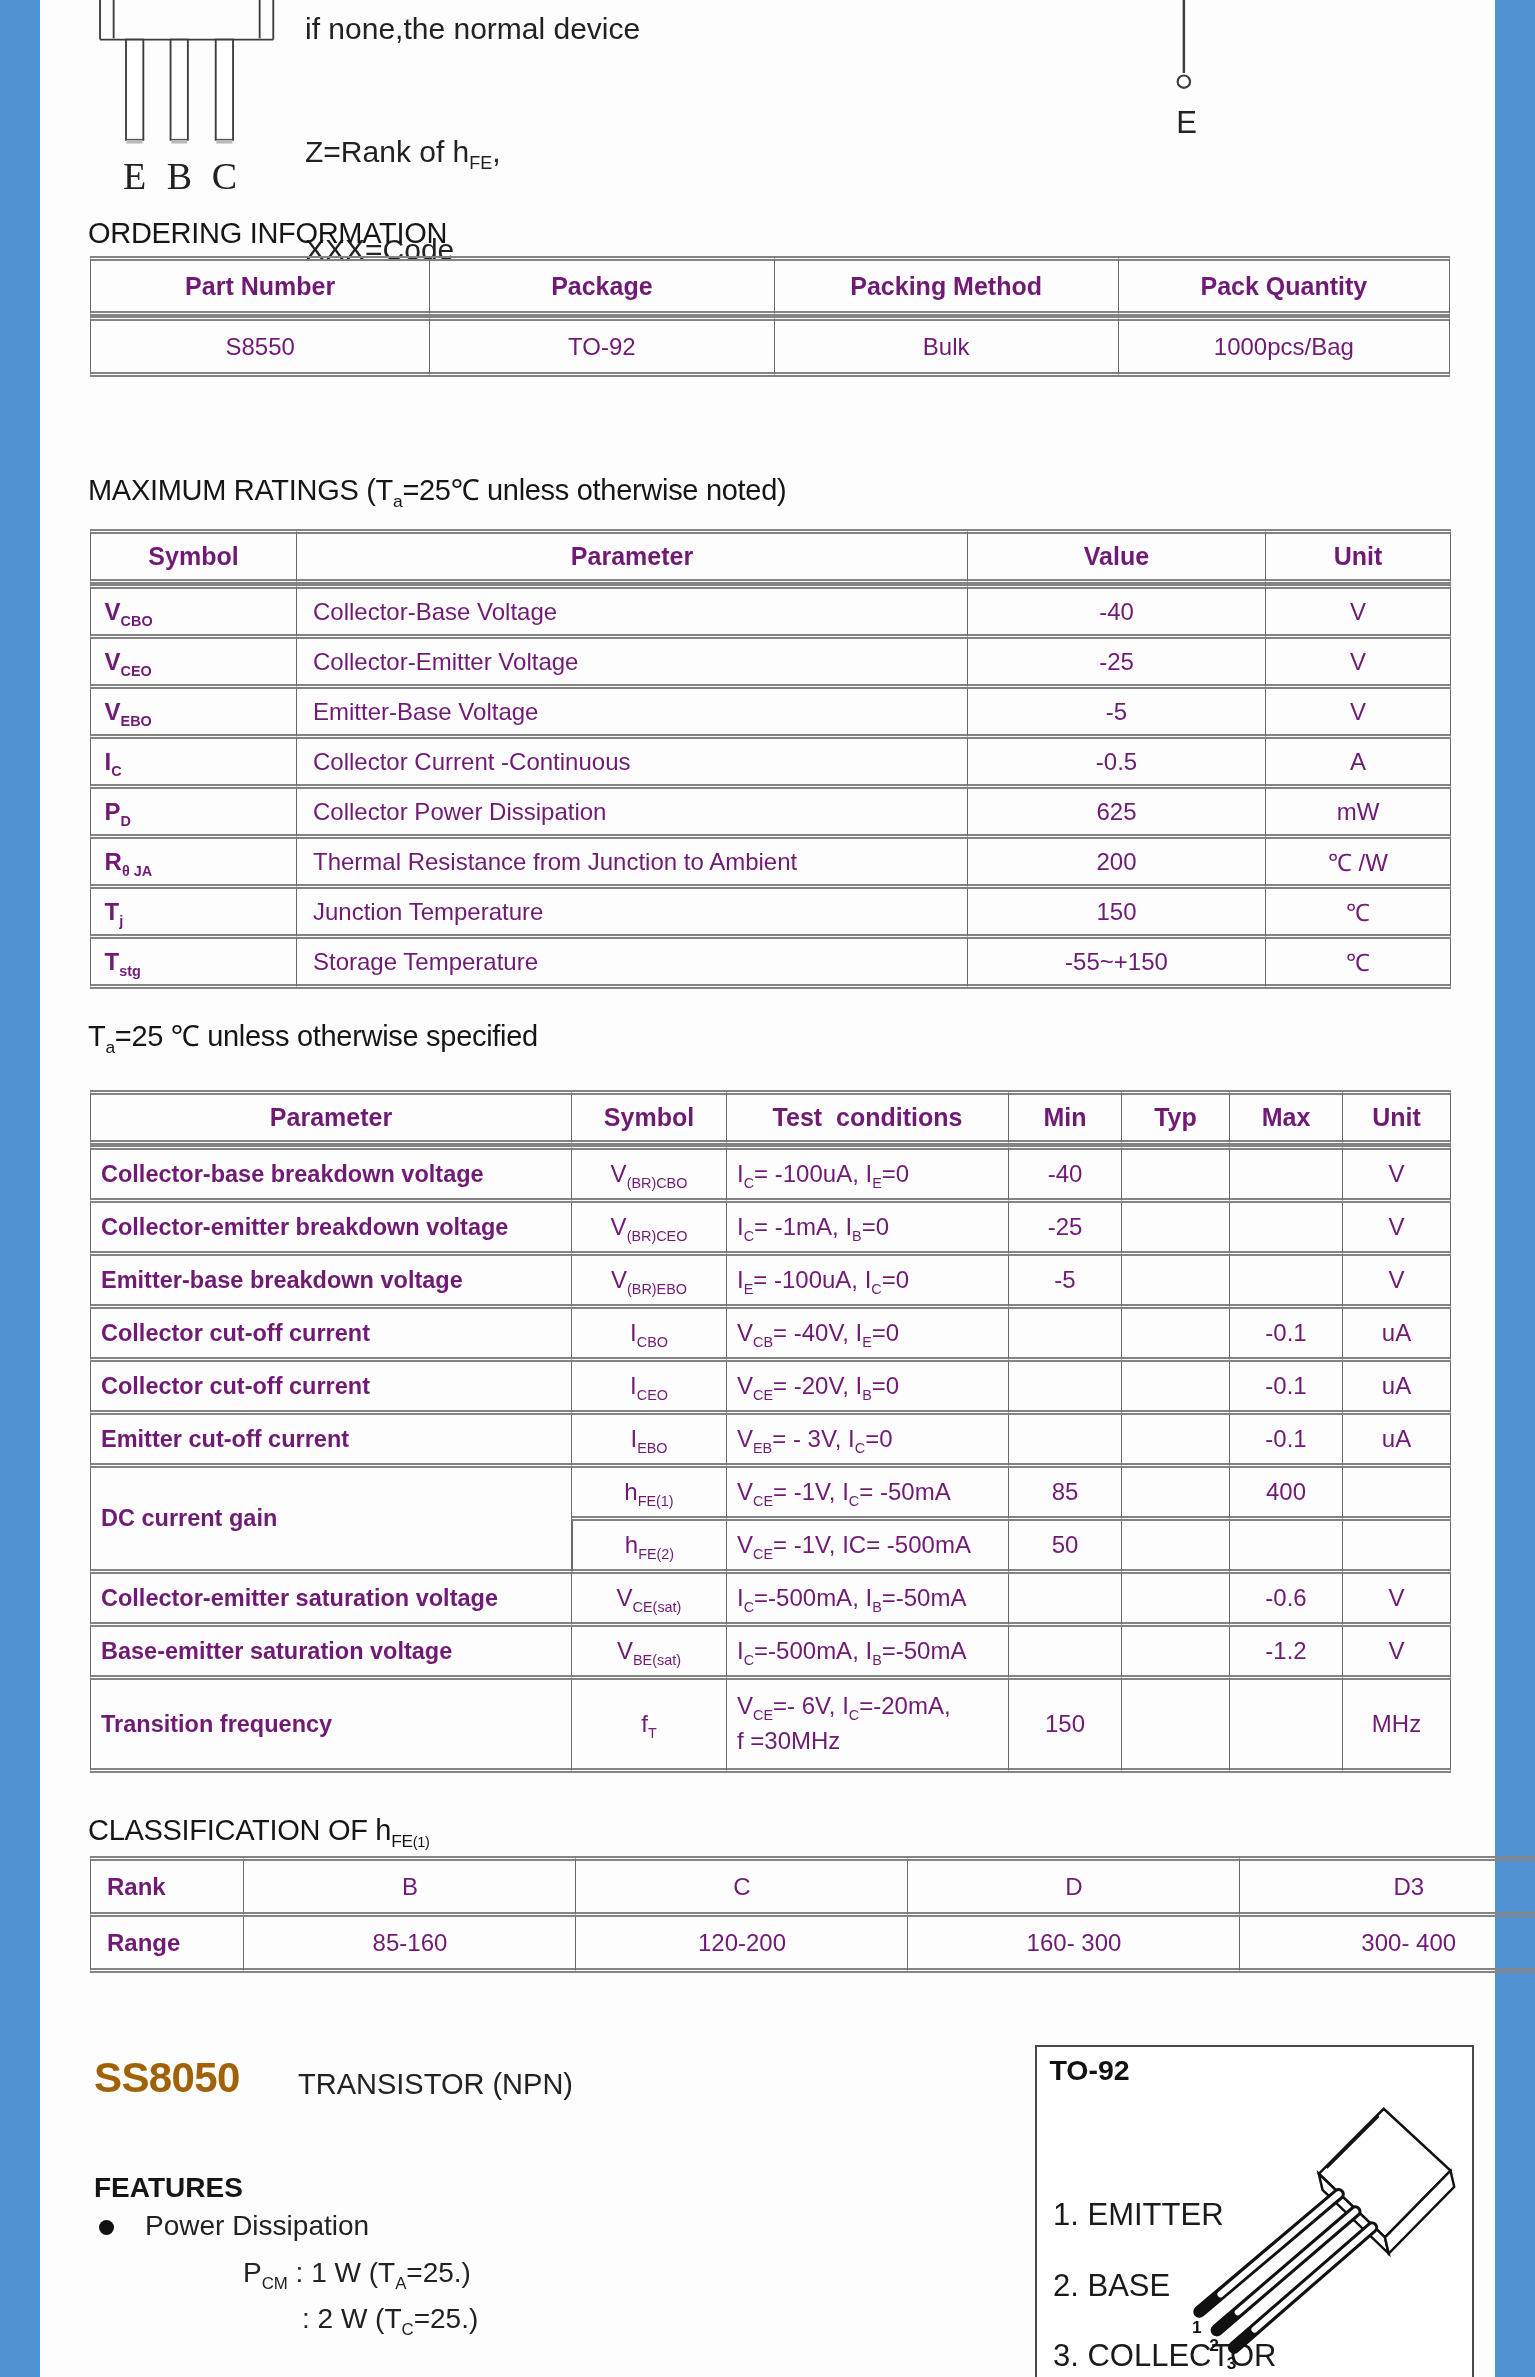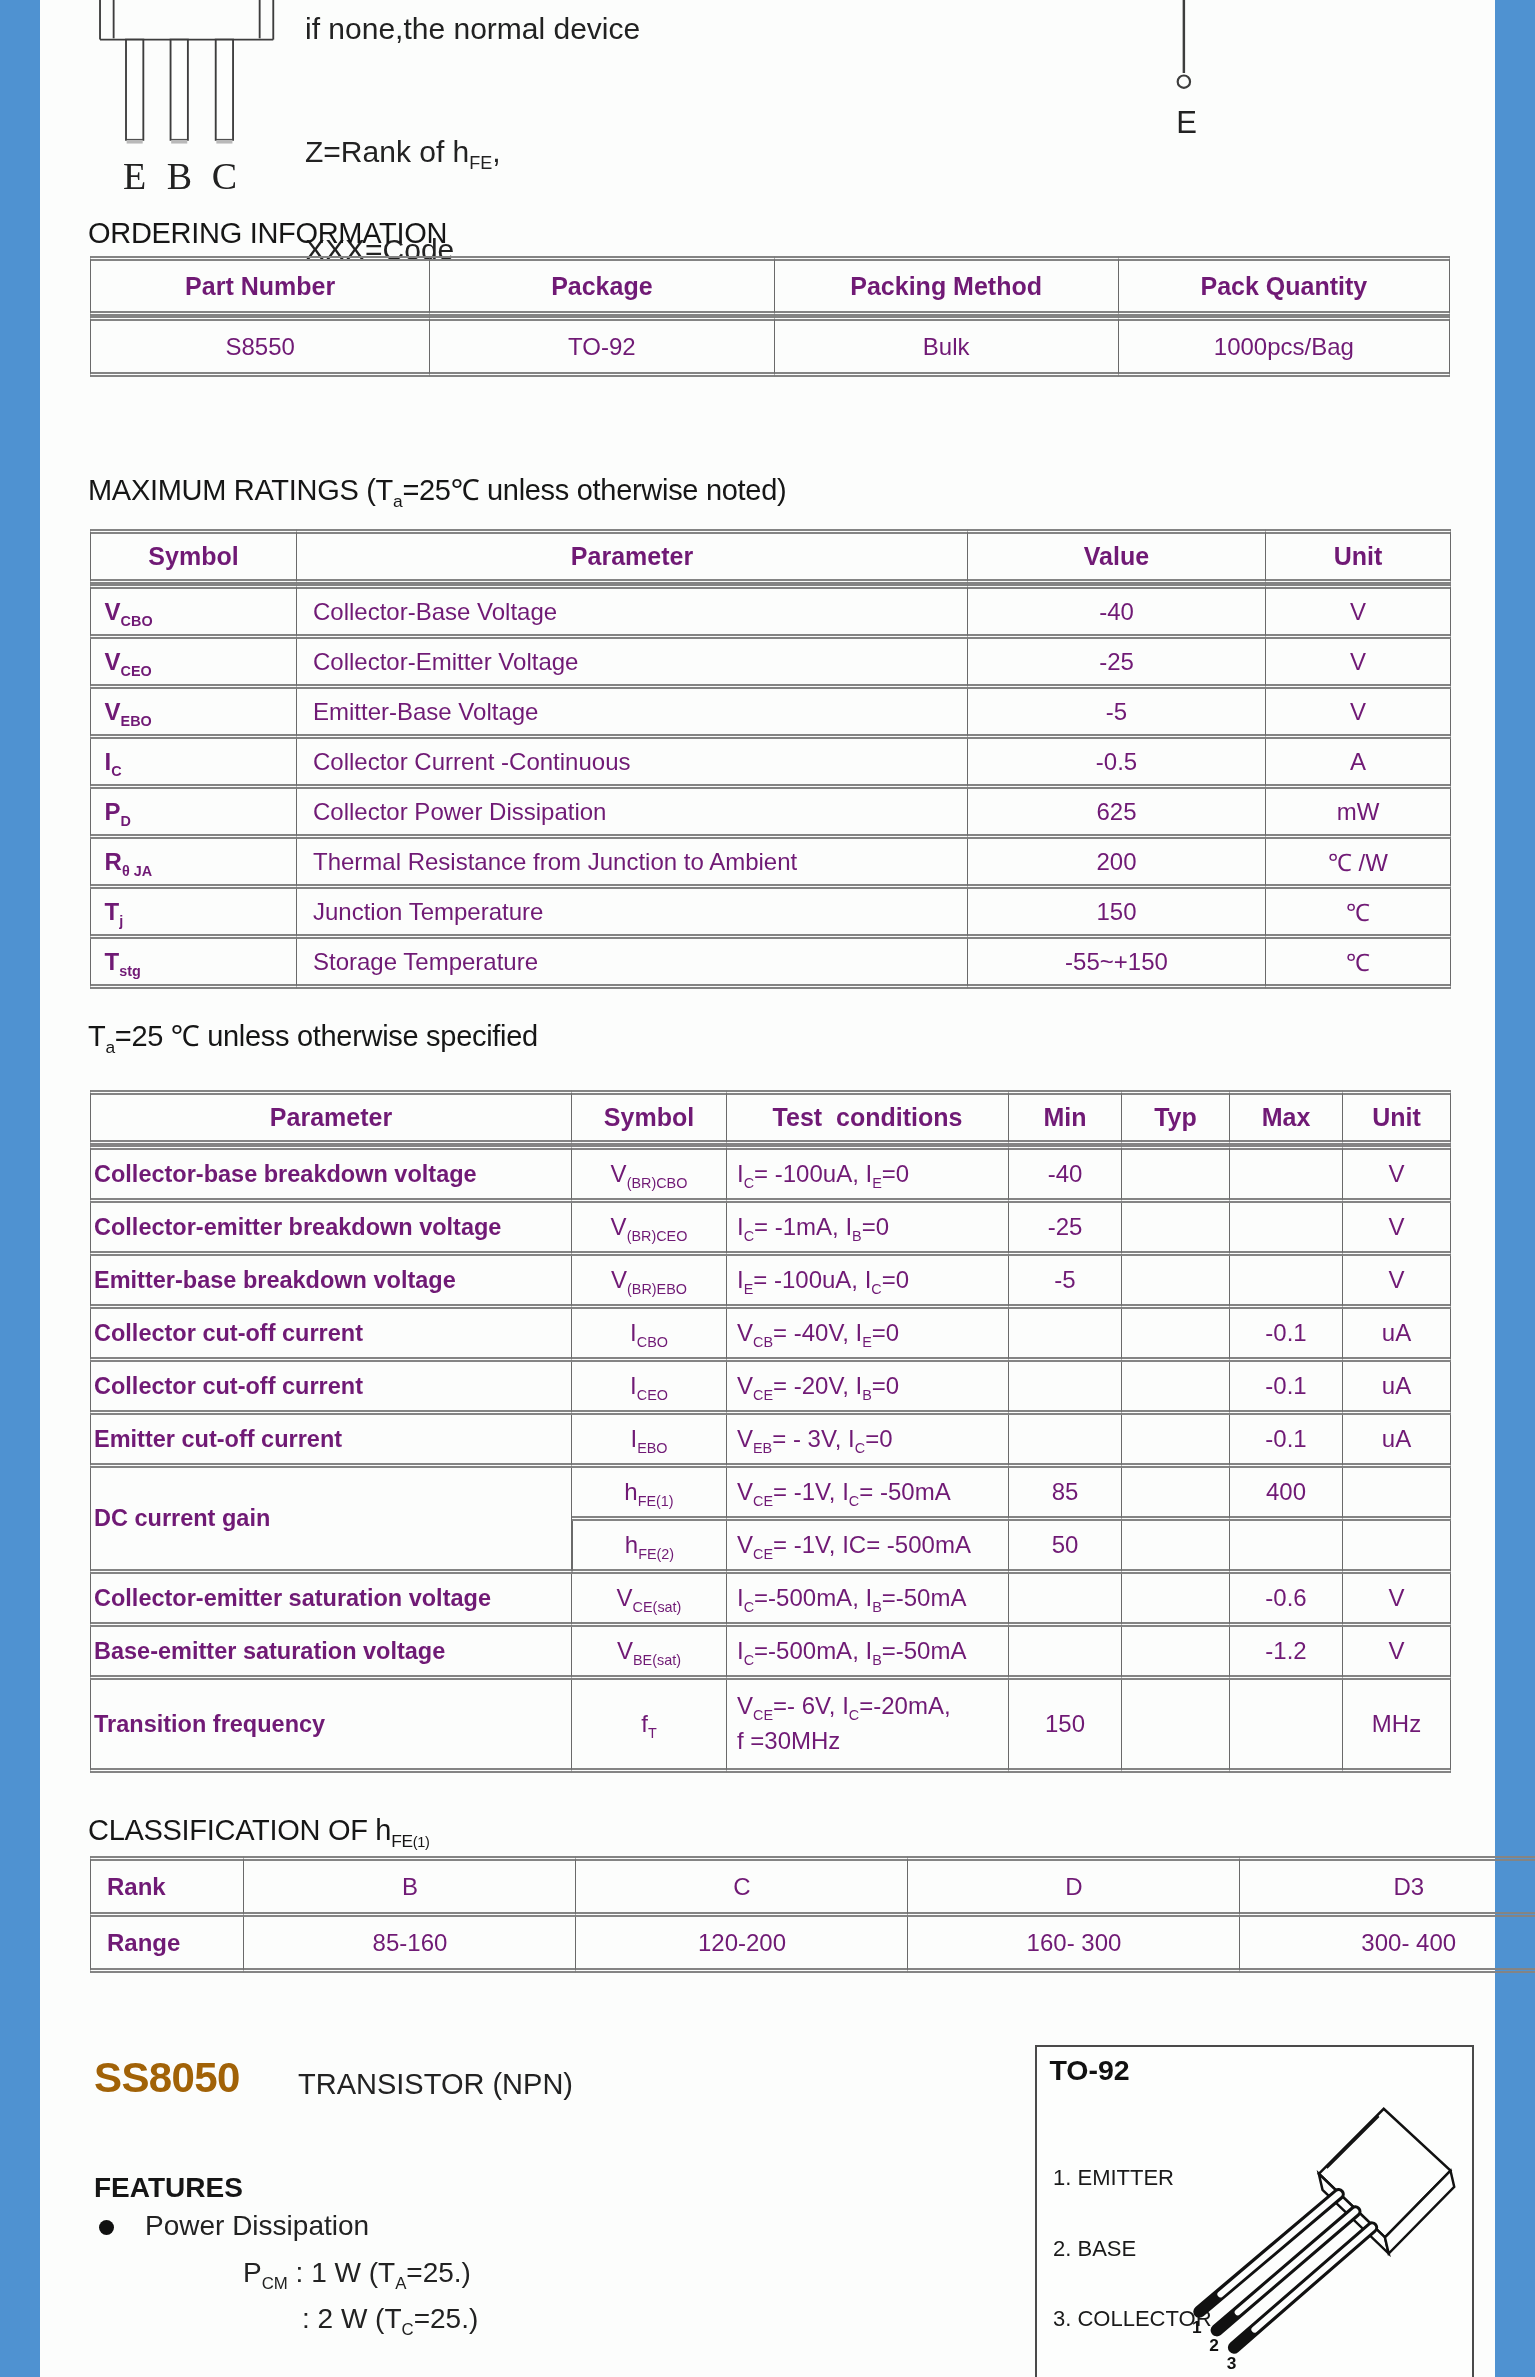--- a/index.html
+++ b/index.html
@@ -35,41 +35,41 @@
   #ordering-table td{height:51px;}
 
   #max-table th{height:45px;}
   #max-table td{height:45px;}
   #max-table td.sym{text-align:left;padding-left:13.6px;font-weight:bold;}
   #max-table td.param{text-align:left;padding-left:16px;}
 
   #elec-table th{height:45px;}
   #elec-table td{height:48px;}
   #elec-table tr.tall td{height:88px;}
-  #elec-table td.param{text-align:left;padding-left:3px;font-weight:bold;font-size:23.5px;}
+  #elec-table td.param{text-align:left;padding-left:10px;font-weight:bold;font-size:23.5px;}
   #elec-table td.cond{text-align:left;padding-left:10px;}
   #elec-table td.cond div{line-height:1.45;}
 
   #class-table td{height:51px;}
   #class-table td.rowlabel{text-align:left;padding-left:16px;font-weight:bold;}
 
   
   .part-number{position:absolute;left:94px;top:2054px;font-size:42px;font-weight:bold;letter-spacing:-0.6px;color:#a16207;}
   .part-type{position:absolute;left:298px;top:2068px;font-size:29px;color:#222;}
   .features-title{position:absolute;left:94px;top:2172px;font-size:28px;font-weight:bold;color:#161616;}
   .bullet{position:absolute;left:99px;top:2220px;width:15px;height:15px;border-radius:50%;background:#101010;}
   .feature-item{position:absolute;left:145px;top:2210px;font-size:28px;color:#222;}
   .power-line1{position:absolute;left:243px;top:2257px;font-size:28px;color:#222;}
   .power-line2{position:absolute;left:302px;top:2303px;font-size:28px;color:#222;}
 
   
   .pkg-box{position:absolute;left:1035px;top:2045px;width:435px;height:371px;
            border:2.5px solid #4a4a4a;background:#fdfefd;}
   .pkg-box-title{position:absolute;left:12.4px;top:7.4px;font-size:28.5px;font-weight:bold;color:#111;}
-  .pkg-pin-item{position:absolute;left:16px;font-size:22px;color:#1a1a1a;}
+  .pkg-pin-item{position:absolute;left:16px;font-size:31px;color:#1a1a1a;margin-top:32px;}
   .pkg-pin-1{top:118px;}
   .pkg-pin-2{top:189px;}
   .pkg-pin-3{top:259px;}
 </style>
 </head>
 <body>
 
 <div class="page">
 
   <div class="bar left" id="bar-left" style="background: rgb(79, 146, 209);"></div>

